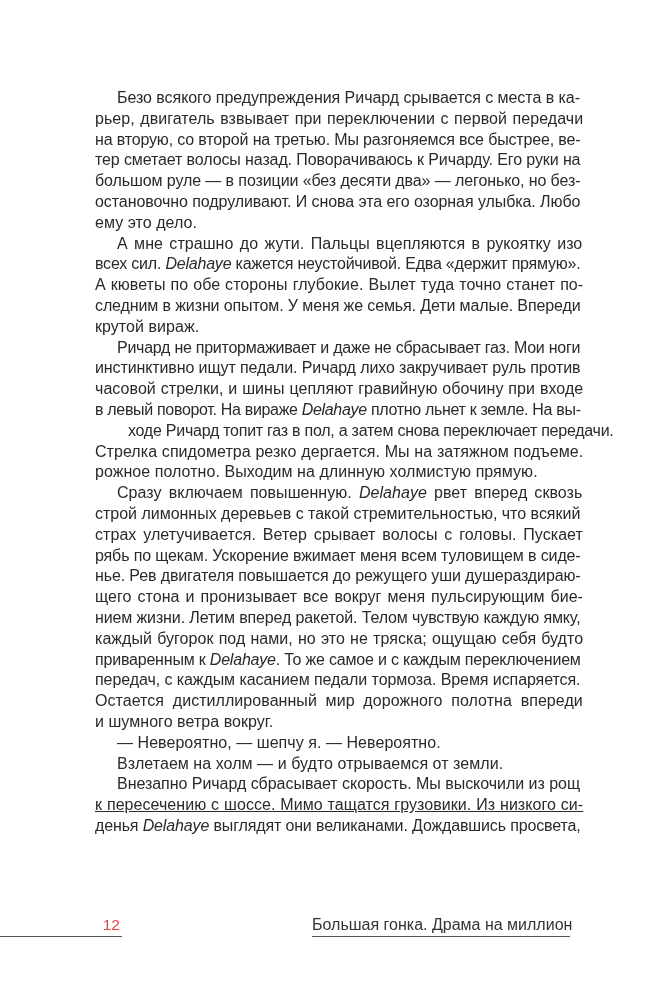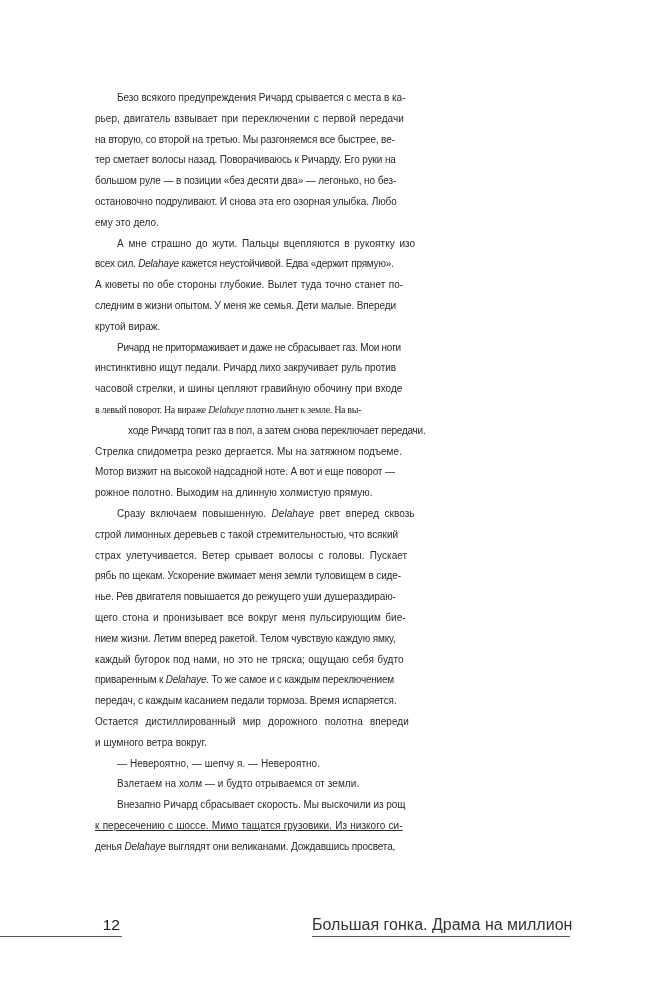--- a/index.html
+++ b/index.html
@@ -18,21 +18,21 @@
   .page-body {
     position: absolute;
     left: 95px;
     top: 88px;
     width: 476px;
   }
   .line {
     display: block;
     height: 20.8px;
     line-height: 20.8px;
-    font-size: 10px;
+    font-size: 16px;
     white-space: nowrap;
     text-align: justify;
     text-align-last: justify;
     letter-spacing: 0.05px;
   }
   .line.last {
     text-align: left;
     text-align-last: left;
   }
   .line.indent {
@@ -48,21 +48,21 @@
     width: 122px;
     border-bottom: 1.5px solid #555;
     height: 20px;
   }
   .footer-num {
     position: absolute;
     right: 2px;
     top: 0;
     font-size: 15.5px;
     line-height: 18px;
-    color: #0f172a;
+    color: #ef4444;
   }
   .footer-title {
     position: absolute;
     left: 312px;
     top: 916px;
     width: 258px;
     height: 20px;
     border-bottom: 1.5px solid #555;
     font-size: 16px;
     line-height: 18px;
@@ -84,30 +84,29 @@
 
   <div class="line indent" style="white-space: nowrap; text-align: left; text-align-last: left; word-spacing: 1.88021px;">А мне страшно до жути. Пальцы вцепляются в рукоятку изо</div>
   <div class="line" style="white-space: nowrap; text-align: left; text-align-last: left; letter-spacing: -0.208669px;"><span>всех сил. </span><span class="it">Delahaye</span><span> кажется неустойчивой. Едва «держит прямую».</span></div>
   <div class="line" style="white-space: nowrap; text-align: left; text-align-last: left; word-spacing: 0.498437px;">А кюветы по обе стороны глубокие. Вылет туда точно станет по-</div>
   <div class="line" style="white-space: nowrap; text-align: left; text-align-last: left; letter-spacing: -0.11276px;">следним в жизни опытом. У меня же семья. Дети малые. Впереди</div>
   <div class="line last">крутой вираж.</div>
 
   <div class="line indent" style="white-space: nowrap; text-align: left; text-align-last: left; letter-spacing: -0.252383px;">Ричард не притормаживает и даже не сбрасывает газ. Мои ноги</div>
   <div class="line" style="white-space: nowrap; text-align: center; text-align-last: left; letter-spacing: -0.110912px;">инстинктивно ищут педали. Ричард лихо закручивает руль против</div>
   <div class="line" style="white-space: nowrap; text-align: left; text-align-last: left; word-spacing: 0.400391px;">часовой стрелки, и шины цепляют гравийную обочину при входе</div>
-  <div class="line" style="white-space: nowrap; text-align: left; text-align-last: left; letter-spacing: -0.321289px; font-family: Liberation Serif, serif;"><span>в левый поворот. На вираже </span><span class="it">Delahaye</span><span> плотно льнет к земле. На вы-</span></div>
+  <div class="line" style="white-space: nowrap; text-align: left; text-align-last: left; letter-spacing: -0.321289px;"><span>в левый поворот. На вираже </span><span class="it">Delahaye</span><span> плотно льнет к земле. На вы-</span></div>
   <div class="line" style="white-space: nowrap; text-align: left; text-align-last: left; letter-spacing: -0.251465px; margin-left: 33px;">ходе Ричард топит газ в пол, а затем снова переключает передачи.</div>
   <div class="line" style="white-space: nowrap; text-align: left; text-align-last: left; word-spacing: 0.261161px;">Стрелка спидометра резко дергается. Мы на затяжном подъеме.</div>
-  <div class="line" style="white-space: nowrap; text-align: left; text-align-last: left; letter-spacing: -0.16291px;">Мотор визжит на высокой надсадной ноте. А вот и еще поворот —</div>
   <div class="line last">рожное полотно. Выходим на длинную холмистую прямую.</div>
 
   <div class="line indent" style="white-space: nowrap; text-align: left; text-align-last: left; word-spacing: 2.5599px;"><span>Сразу включаем повышенную. </span><span class="it">Delahaye</span><span> рвет вперед сквозь</span></div>
   <div class="line" style="white-space: nowrap; text-align: right; text-align-last: left; letter-spacing: -0.0140625px;">строй лимонных деревьев с такой стремительностью, что всякий</div>
   <div class="line" style="white-space: nowrap; text-align: left; text-align-last: left; word-spacing: 2.35491px;">страх улетучивается. Ветер срывает волосы с головы. Пускает</div>
-  <div class="line" style="white-space: nowrap; text-align: left; text-align-last: left; letter-spacing: -0.136719px;">рябь по щекам. Ускорение вжимает меня земли туловищем в сиде-</div>
+  <div class="line" style="white-space: nowrap; text-align: left; text-align-last: left; letter-spacing: -0.136719px;">рябь по щекам. Ускорение вжимает меня всем туловищем в сиде-</div>
   <div class="line" style="white-space: nowrap; text-align: left; text-align-last: left; letter-spacing: -0.120233px;">нье. Рев двигателя повышается до режущего уши душераздираю-</div>
   <div class="line" style="white-space: nowrap; text-align: left; text-align-last: left; word-spacing: 1.51367px;">щего стона и пронизывает все вокруг меня пульсирующим бие-</div>
   <div class="line" style="white-space: nowrap; text-align: left; text-align-last: left; letter-spacing: -0.122695px;">нием жизни. Летим вперед ракетой. Телом чувствую каждую ямку,</div>
   <div class="line" style="white-space: nowrap; text-align: right; text-align-last: left; word-spacing: 0.642188px;">каждый бугорок под нами, но это не тряска; ощущаю себя будто</div>
   <div class="line" style="white-space: nowrap; text-align: left; text-align-last: left; letter-spacing: -0.2px;"><span>приваренным к </span><span class="it">Delahaye</span><span>. То же самое и с каждым переключением</span></div>
   <div class="line" style="white-space: nowrap; text-align: left; text-align-last: left; letter-spacing: -0.0776042px;">передач, с каждым касанием педали тормоза. Время испаряется.</div>
   <div class="line" style="white-space: nowrap; text-align: left; text-align-last: left; word-spacing: 4.24375px;">Остается дистиллированный мир дорожного полотна впереди</div>
   <div class="line last">и шумного ветра вокруг.</div>
 
   <div class="line indent last">— Невероятно, — шепчу я. — Невероятно.</div>

